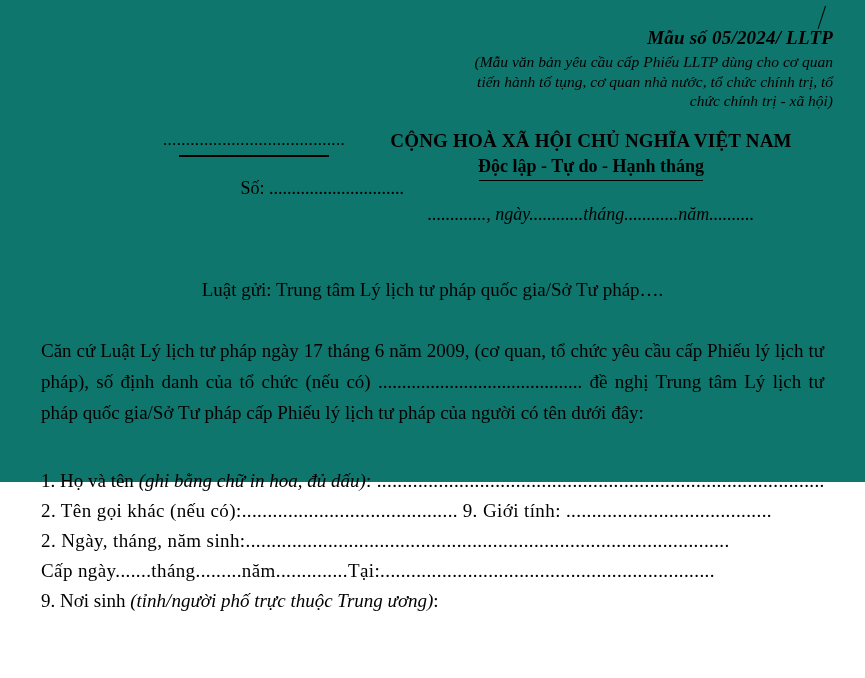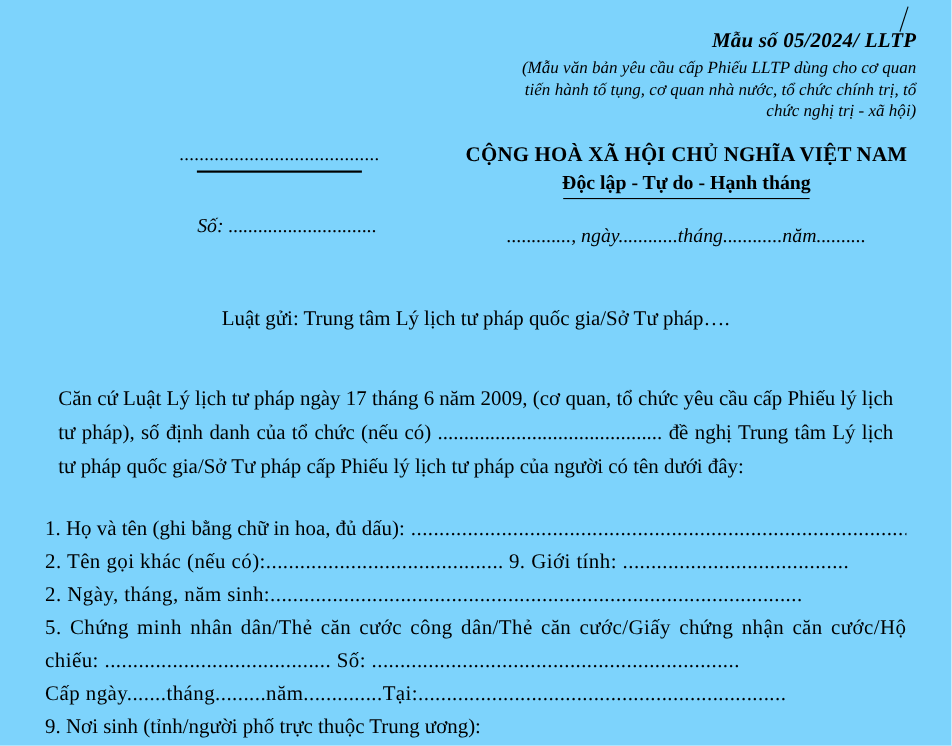--- a/index.html
+++ b/index.html
@@ -12,22 +12,22 @@
     height: 678px;
     overflow: hidden;
     font-family: "Liberation Serif", "DejaVu Serif", serif;
     color: #000000;
     -webkit-font-smoothing: none;
   }
 
   .page {
     position: relative;
     width: 865px;
-    height: 678px;
-    background: #7dd3fc;
+    height: 482px;
+    background: #0f766e;
   }
 
   
   .corner-mark {
     position: absolute;
     top: 6px;
     left: 818px;
     width: 14px;
     height: 22px;
     pointer-events: none;
@@ -94,30 +94,29 @@
   }
   .hdr-left .rule {
     width: 150px;
     height: 1.6px;
     background: #000;
     margin: 5px auto 0 auto;
   }
   .hdr-left .so-line {
     font-size: 18px;
     line-height: 22px;
-    margin-top: 37px;
-    text-align: center;
+    margin-top: 20px;
+    text-align: right;
     padding-left: 14px;
     white-space: nowrap;
-    font-style: italic;
   }
 
   .hdr-right {
     position: absolute;
-    left: 414px;
+    left: 381px;
     top: 0;
     width: 420px;
     text-align: center;
   }
   .hdr-right .nation {
     font-weight: bold;
     font-size: 19px;
     line-height: 22px;
     letter-spacing: 0.2px;
     white-space: nowrap;
@@ -160,21 +159,21 @@
     position: absolute;
     top: 335px;
     left: 41px;
     width: 783px;
   }
   .para {
     font-size: 19px;
     line-height: 31px;
     text-align: justify;
     text-align-last: left;
-    margin: 12px;
+    margin: 0;
   }
 
   
   .fields {
     position: absolute;
     top: 466px;
     left: 41px;
     width: 783px;
   }
   .field-line {
@@ -182,38 +181,39 @@
     line-height: 30px;
     white-space: nowrap;
     overflow: hidden;
   }
   .field-line.wrap {
     white-space: normal;
     text-align: justify;
     text-align-last: left;
   }
   .field-line i, .ital {
+    font-style: italic;
   }
   .dotfill { letter-spacing: 0.4px; }
 </style>
 </head>
 <body>
 
 <div class="page">
 
   <div class="corner-mark">
       <i></i>
     </div>
 
   <div class="form-code">
     <div class="code-title">Mẫu số 05/2024/ LLTP</div>
     <div class="code-desc">
       <span class="first-line">(Mẫu văn bản yêu cầu cấp Phiếu LLTP dùng cho cơ quan</span>
       <span>tiến hành tố tụng, cơ quan nhà nước, tổ chức chính trị, tổ chức</span>
-      <span>nghị trị - xã hội)</span>
+      <span>chính trị - xã hội)</span>
     </div>
   </div>
 
   <div class="header-row">
 
     <div class="hdr-left">
       <div class="dots-org">........................................</div>
       <div class="rule"></div>
       <div class="so-line">Số: ..............................</div>
     </div>
@@ -242,23 +242,20 @@
     </div>
 
     <div class="field-line">
       <span class="dotfill">2. Tên gọi khác (nếu có):..........................................</span> <span class="dotfill">9. Giới tính: ........................................</span>
     </div>
 
     <div class="field-line">
       <span class="dotfill">2. Ngày, tháng, năm sinh:..............................................................................................</span>
     </div>
 
-    <div class="field-line wrap">
-      <span class="dotfill">5.  Chứng minh nhân dân/Thẻ căn cước công dân/Thẻ căn cước/Giấy chứng nhận căn cước/Hộ chiếu: ........................................ Số: .................................................................</span>
-    </div>
 
     <div class="field-line">
       <span class="dotfill">Cấp ngày.......tháng.........năm..............Tại:.................................................................</span>
     </div>
 
     <div class="field-line">
       <span>9. Nơi sinh </span><span class="ital">(tỉnh/người phố trực thuộc Trung ương)</span><span>:</span>
     </div>
 
   </div>

